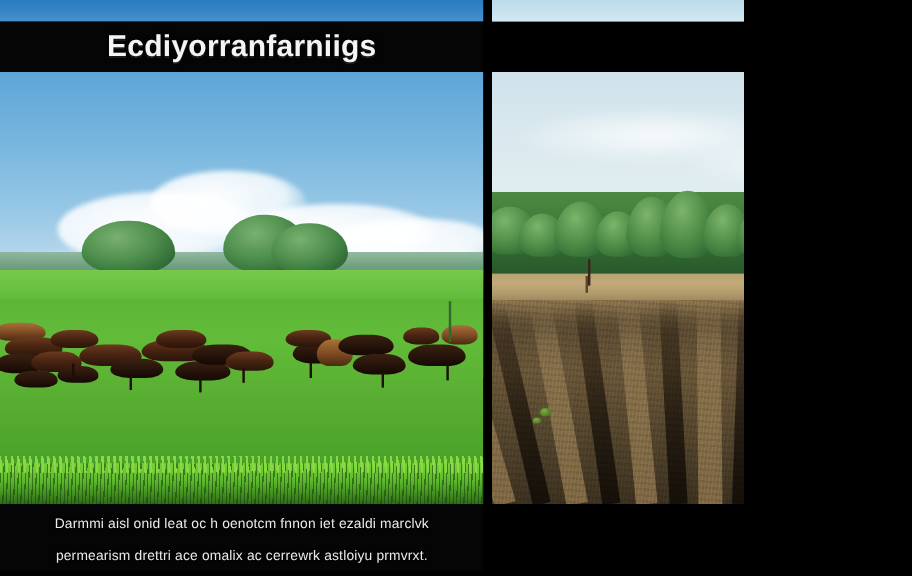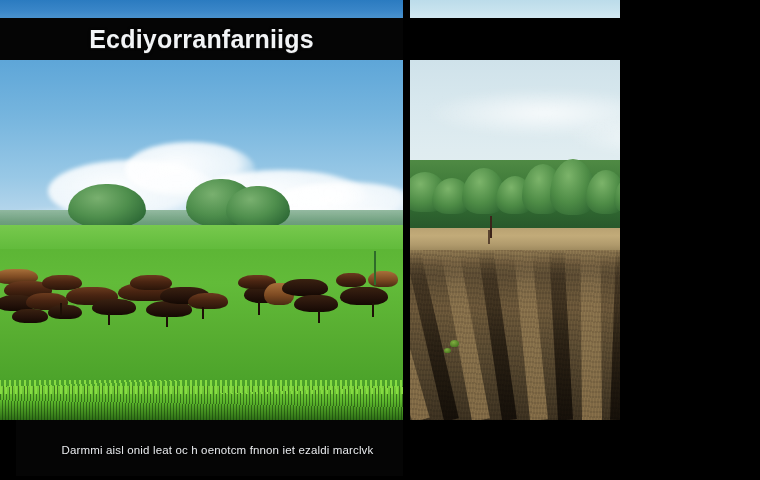--- a/index.html
+++ b/index.html
@@ -288,21 +288,21 @@
     position: absolute;
     width: 9px; height: 7px;
     border-radius: 50% 50% 40% 40%;
     background: radial-gradient(ellipse at 40% 35%, #7fae3f 0%, #4e7a23 70%, rgba(0,0,0,0) 100%);
     filter: blur(.3px);
   }
 
   
   .caption-band {
     position: absolute;
-    left: 16px; bottom: 0;
+    left: 0; bottom: 0;
     width: 100%;
     height: 60px;
     background: #050505;
     z-index: 35;
     display: flex;
     flex-direction: column;
     align-items: center;
     justify-content: center;
     gap: 13px;
     padding: 0 18px;
@@ -394,20 +394,21 @@
         <div class="cow-leg" style="left:372px; top:78px; height:14px;"></div>
 
         <div class="post" style="left:374px; top:26px; height:34px; background:#2f6b2a;"></div>
 
         <div id="grass-fringe"></div>
       </div>
     </div>
 
     <div class="caption-band" id="left-caption">
       <span class="cap-line">Darmmi aisl onid leat oc h oenotcm fnnon iet ezaldi marclvk</span>
+      <span class="cap-line">permearism drettri ace  omalix ac cerrewrk astloiyu prmvrxt.</span>
     </div>
   </div>
 
   <div class="divider"></div>
 
   <div class="panel" id="panel-right">
 
     <div id="right-topbar"></div>
 
 

